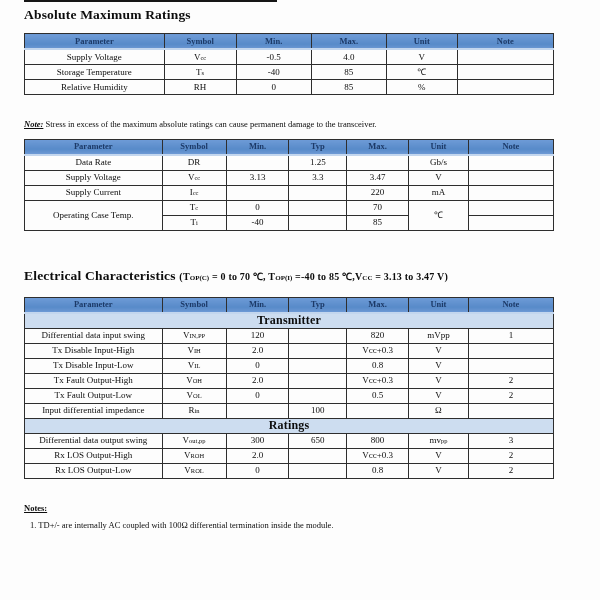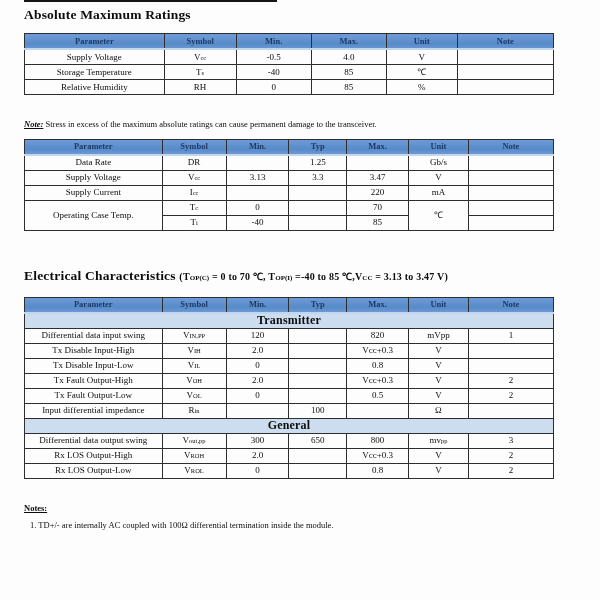--- a/index.html
+++ b/index.html
@@ -255,21 +255,21 @@
         <td class="pcol">Input differential impedance</td>
         <td><span>R</span><span class="sub">in</span></td>
         <td></td>
         <td>100</td>
         <td></td>
         <td><span>Ω</span><span class="sub"></span></td>
         <td></td>
       </tr>
 
       <tr>
-        <td class="subhead" colspan="7">General</td>
+        <td class="subhead" colspan="7">Ratings</td>
       </tr>
 
       <tr>
         <td class="pcol">Differential data output swing</td>
         <td><span>V</span><span class="sub">out,pp</span></td>
         <td>300</td>
         <td>650</td>
         <td>800</td>
         <td><span>mv</span><span class="sub">pp</span></td>
         <td>3</td>

